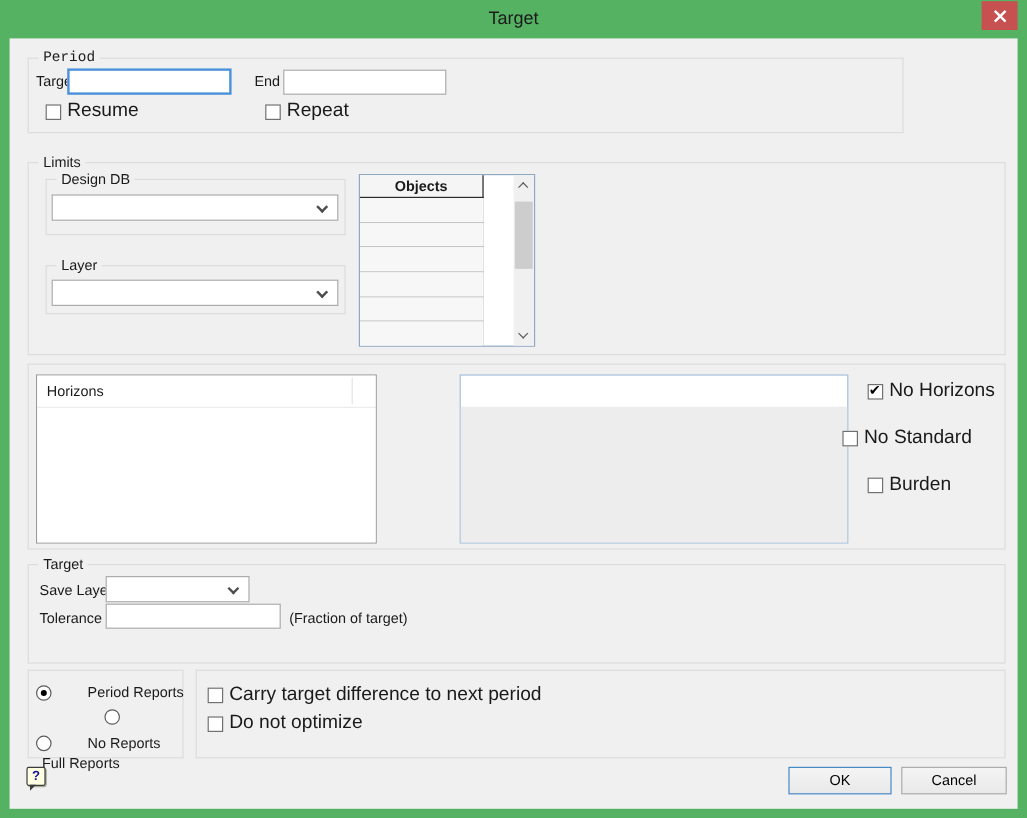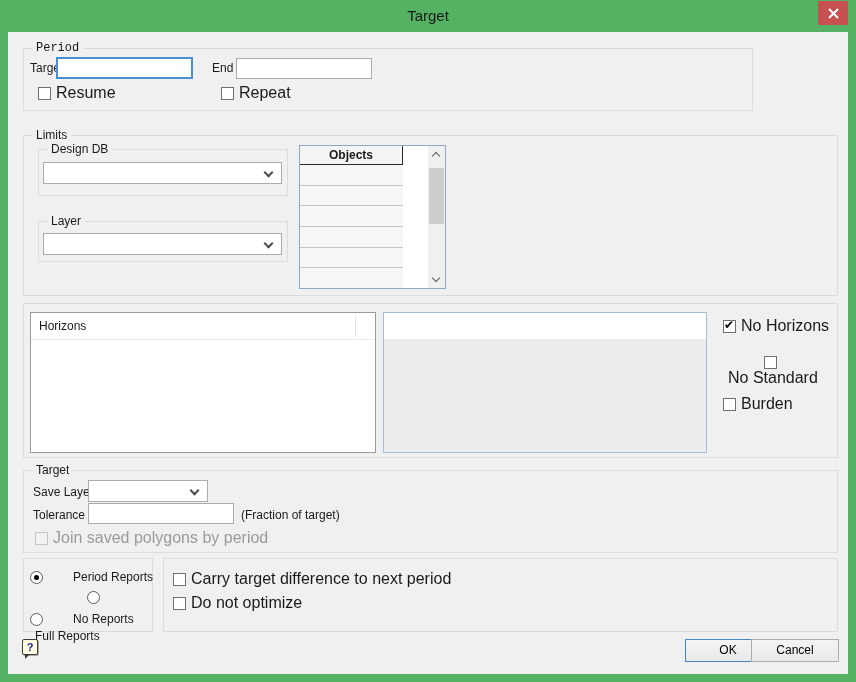--- a/index.html
+++ b/index.html
@@ -137,62 +137,58 @@
           </div>
         <div class="sb-thumb"></div>
         <div class="sb-btn down">
             <span class="sb-chev"></span>
           </div>
       </div>
     </div>
 
     <div class="gb" style="left:15px; top:271px; width:815px; height:155px;"></div>
 
-    <div class="list horizons" style="left:22px; top:280px; width:346px; height:141px;">
+    <div class="list horizons" style="left:22px; top:280px; width:284px; height:141px;">
       <div class="list-hdr">
         <span class="hdr-text">Horizons</span>
         <span class="hdr-sep"></span>
       </div>
       <div class="hdr-line"></div>
       <div class="list-body"></div>
     </div>
 
     <div class="list variables" style="left: 375px; top: 280px; width: 324px; height: 141px; border-color: rgb(163, 188, 216);">
       <div class="hdr-line"></div>
       <div class="list-body"></div>
     </div>
 
     <div class="cb checked" style="left:715px; top:285px;">
       <span class="box"></span>
       <span class="cb-lbl">No Horizons</span>
     </div>
-    <div class="cb" style="left:715px; top:324px;flex-direction:column;">
+    <div class="cb" style="left:694px; top:324px;">
       <span class="box"></span>
       <span class="cb-lbl">No Standard</span>
     </div>
     <div class="cb" style="left:715px; top:363px;">
       <span class="box"></span>
       <span class="cb-lbl">Burden</span>
     </div>
 
     <div class="gb" style="left:15px; top:438px; width:815px; height:83px;">
       <span class="gb-label">Target</span>
     </div>
     <span class="lbl" style="left:25px; top:453px;">Save Layer</span>
     <div class="combo" style="left:80px; top:448px; width:120px; height:22px;">
       <span class="combo-value"></span>
       <span class="chev"></span>
     </div>
     <span class="lbl" style="left:25px; top:476px;">Tolerance</span>
     <input class="input" style="left: 80px; top: 471px; width: 146px; height: 21px;" value="">
     <span class="lbl" style="left:233px; top:476px;">(Fraction of target)</span>
-    <div class="cb disabled" style="left:27px; top:497px;">
-      <span class="box"></span>
-      <span class="cb-lbl">Join saved polygons by period</span>
-    </div>
 
     <div class="gb" style="left:15px; top:526px; width:130px; height:74px;"></div>
     <div class="radio selected" style="left:22px; top:538px;">
       <span class="circle"></span>
       <span class="r-lbl">Period Reports</span>
     </div>
     <div class="radio" style="left:22px; top:559px;flex-direction:column;">
       <span class="circle"></span>
       <span class="r-lbl">Full Reports</span>
     </div>
@@ -205,17 +201,17 @@
     <div class="cb" style="left:165px; top:538px;">
       <span class="box"></span>
       <span class="cb-lbl">Carry target difference to next period</span>
     </div>
     <div class="cb" style="left:165px; top:562px;">
       <span class="box"></span>
       <span class="cb-lbl">Do not optimize</span>
     </div>
 
     <div class="help-icon">?</div>
-    <button class="btn default" style="left:649px; top:607px; width:86px;margin-left:28px;">OK</button>
+    <button class="btn default" style="left:649px; top:607px; width:86px;">OK</button>
     <button class="btn" style="left:743px; top:607px; width:88px;">Cancel</button>
 
   </div>
 </div>
 
 </body></html>

